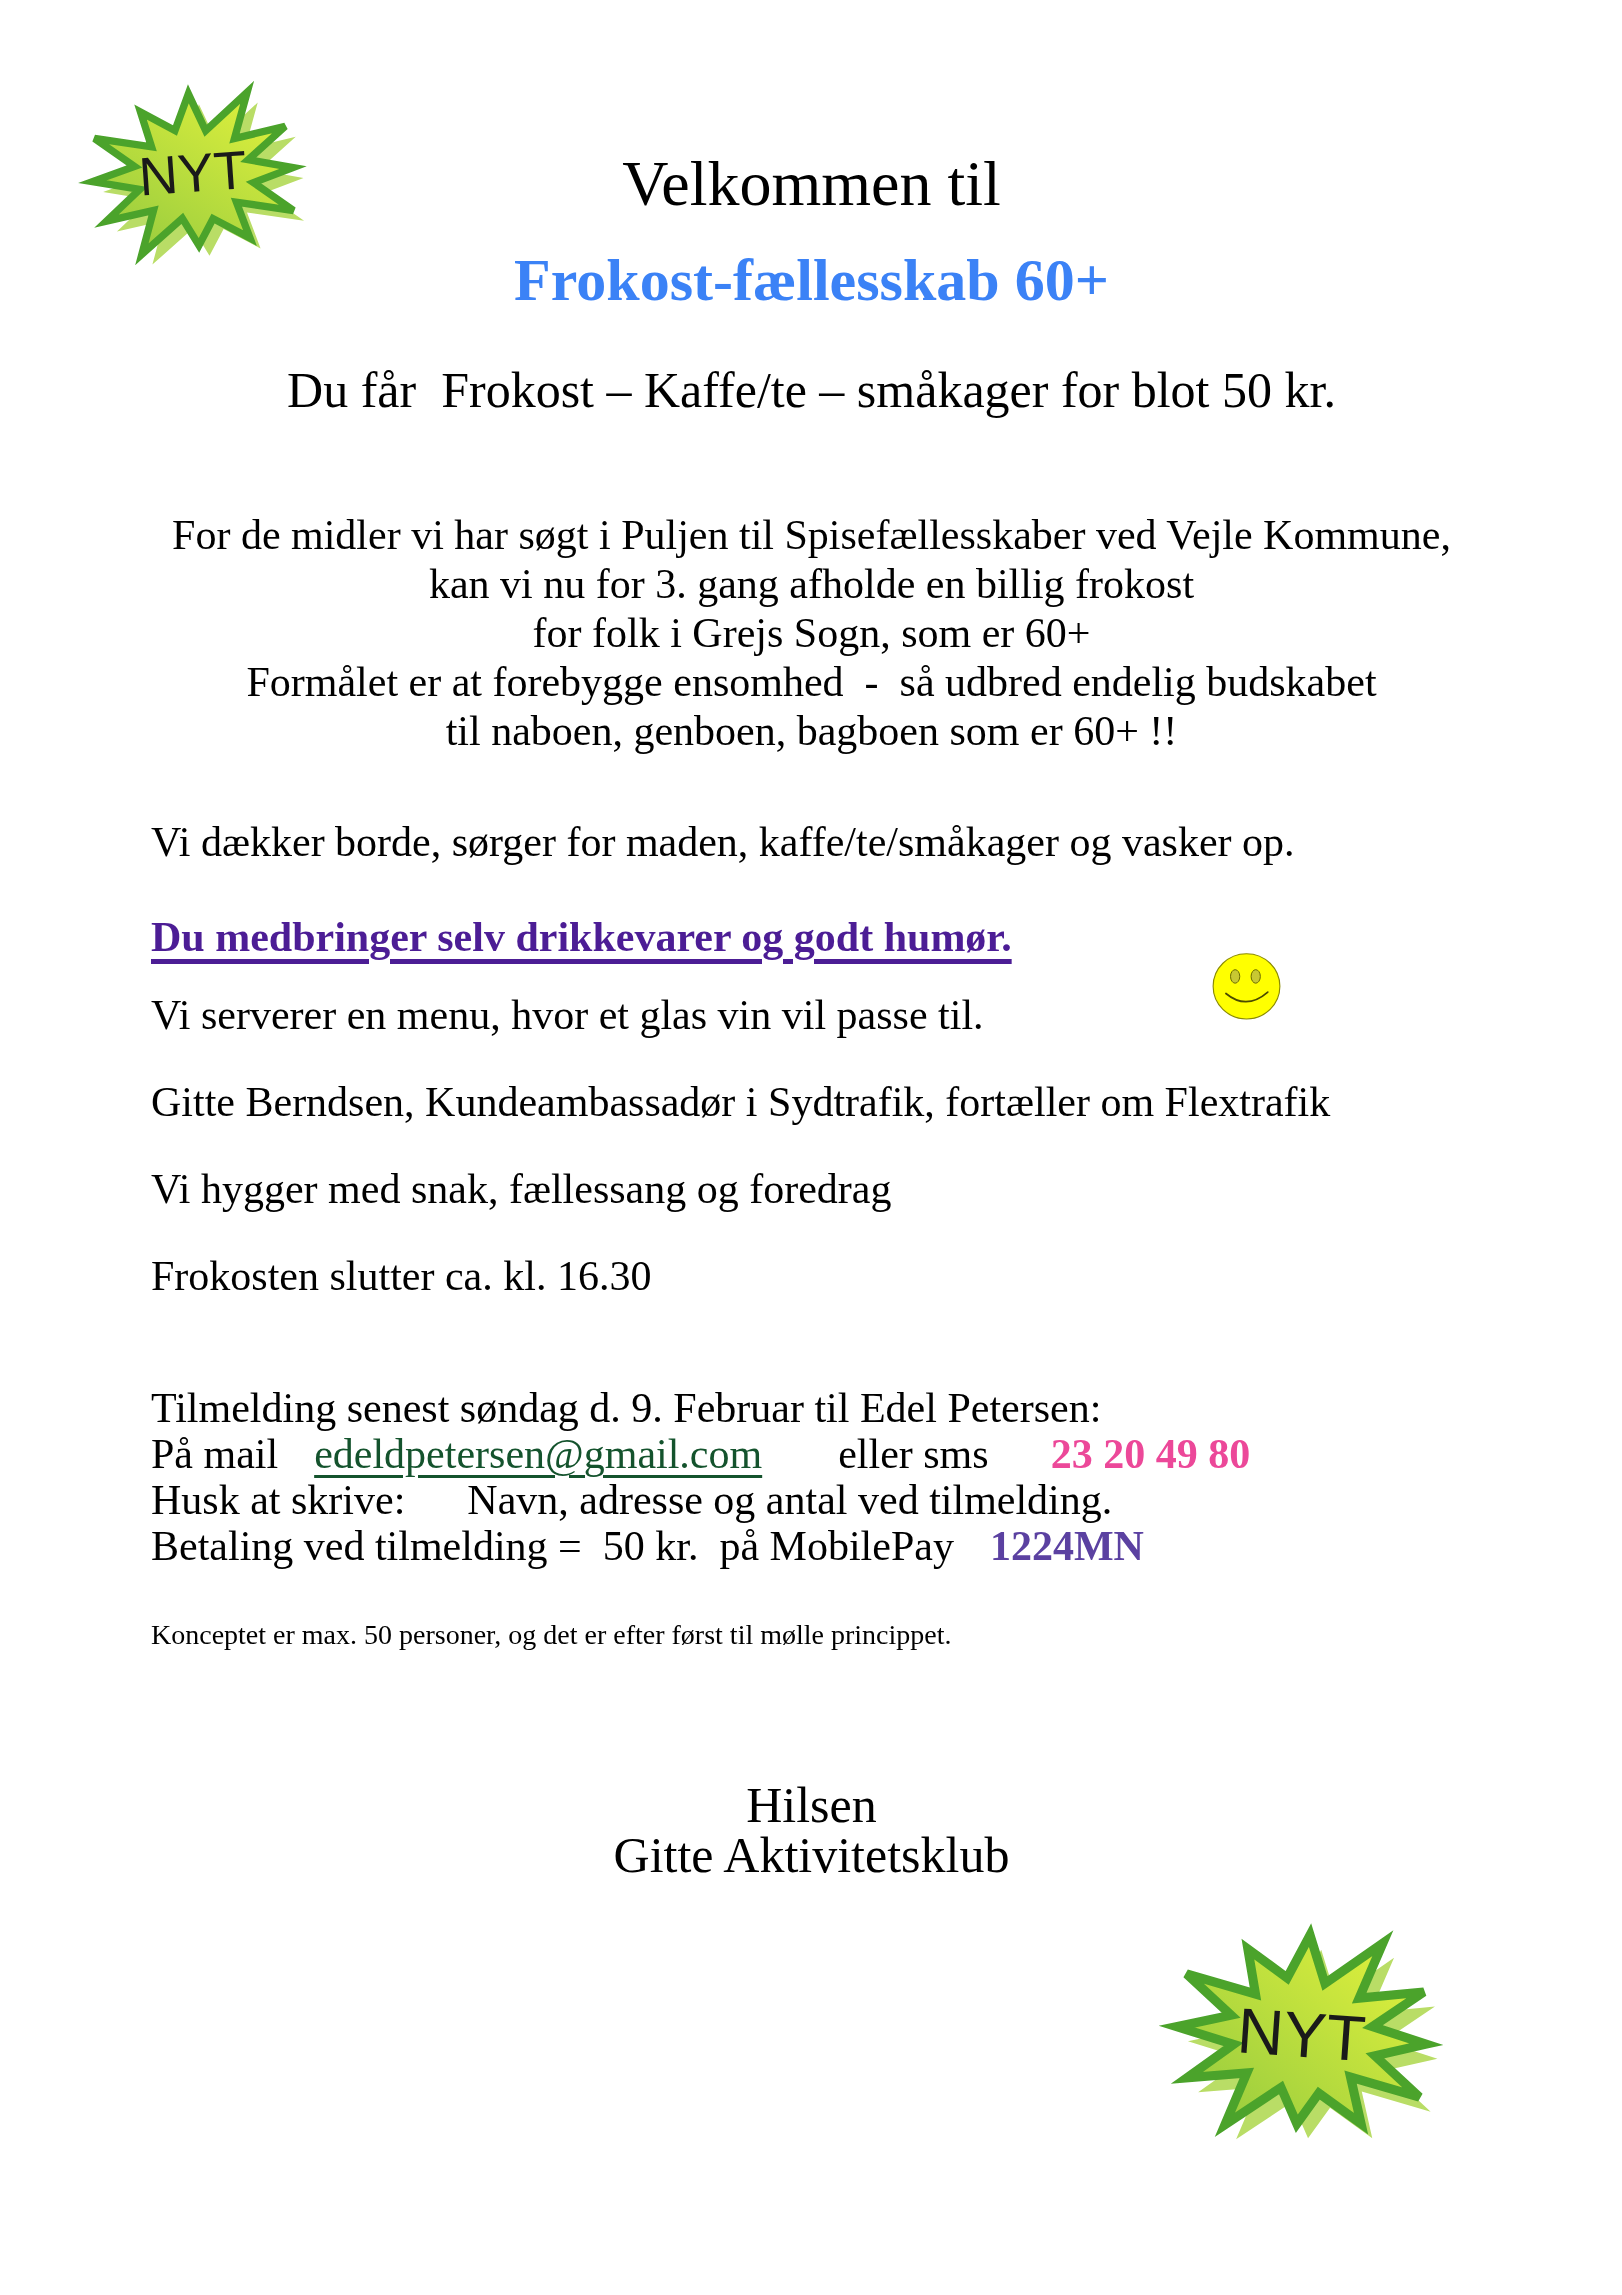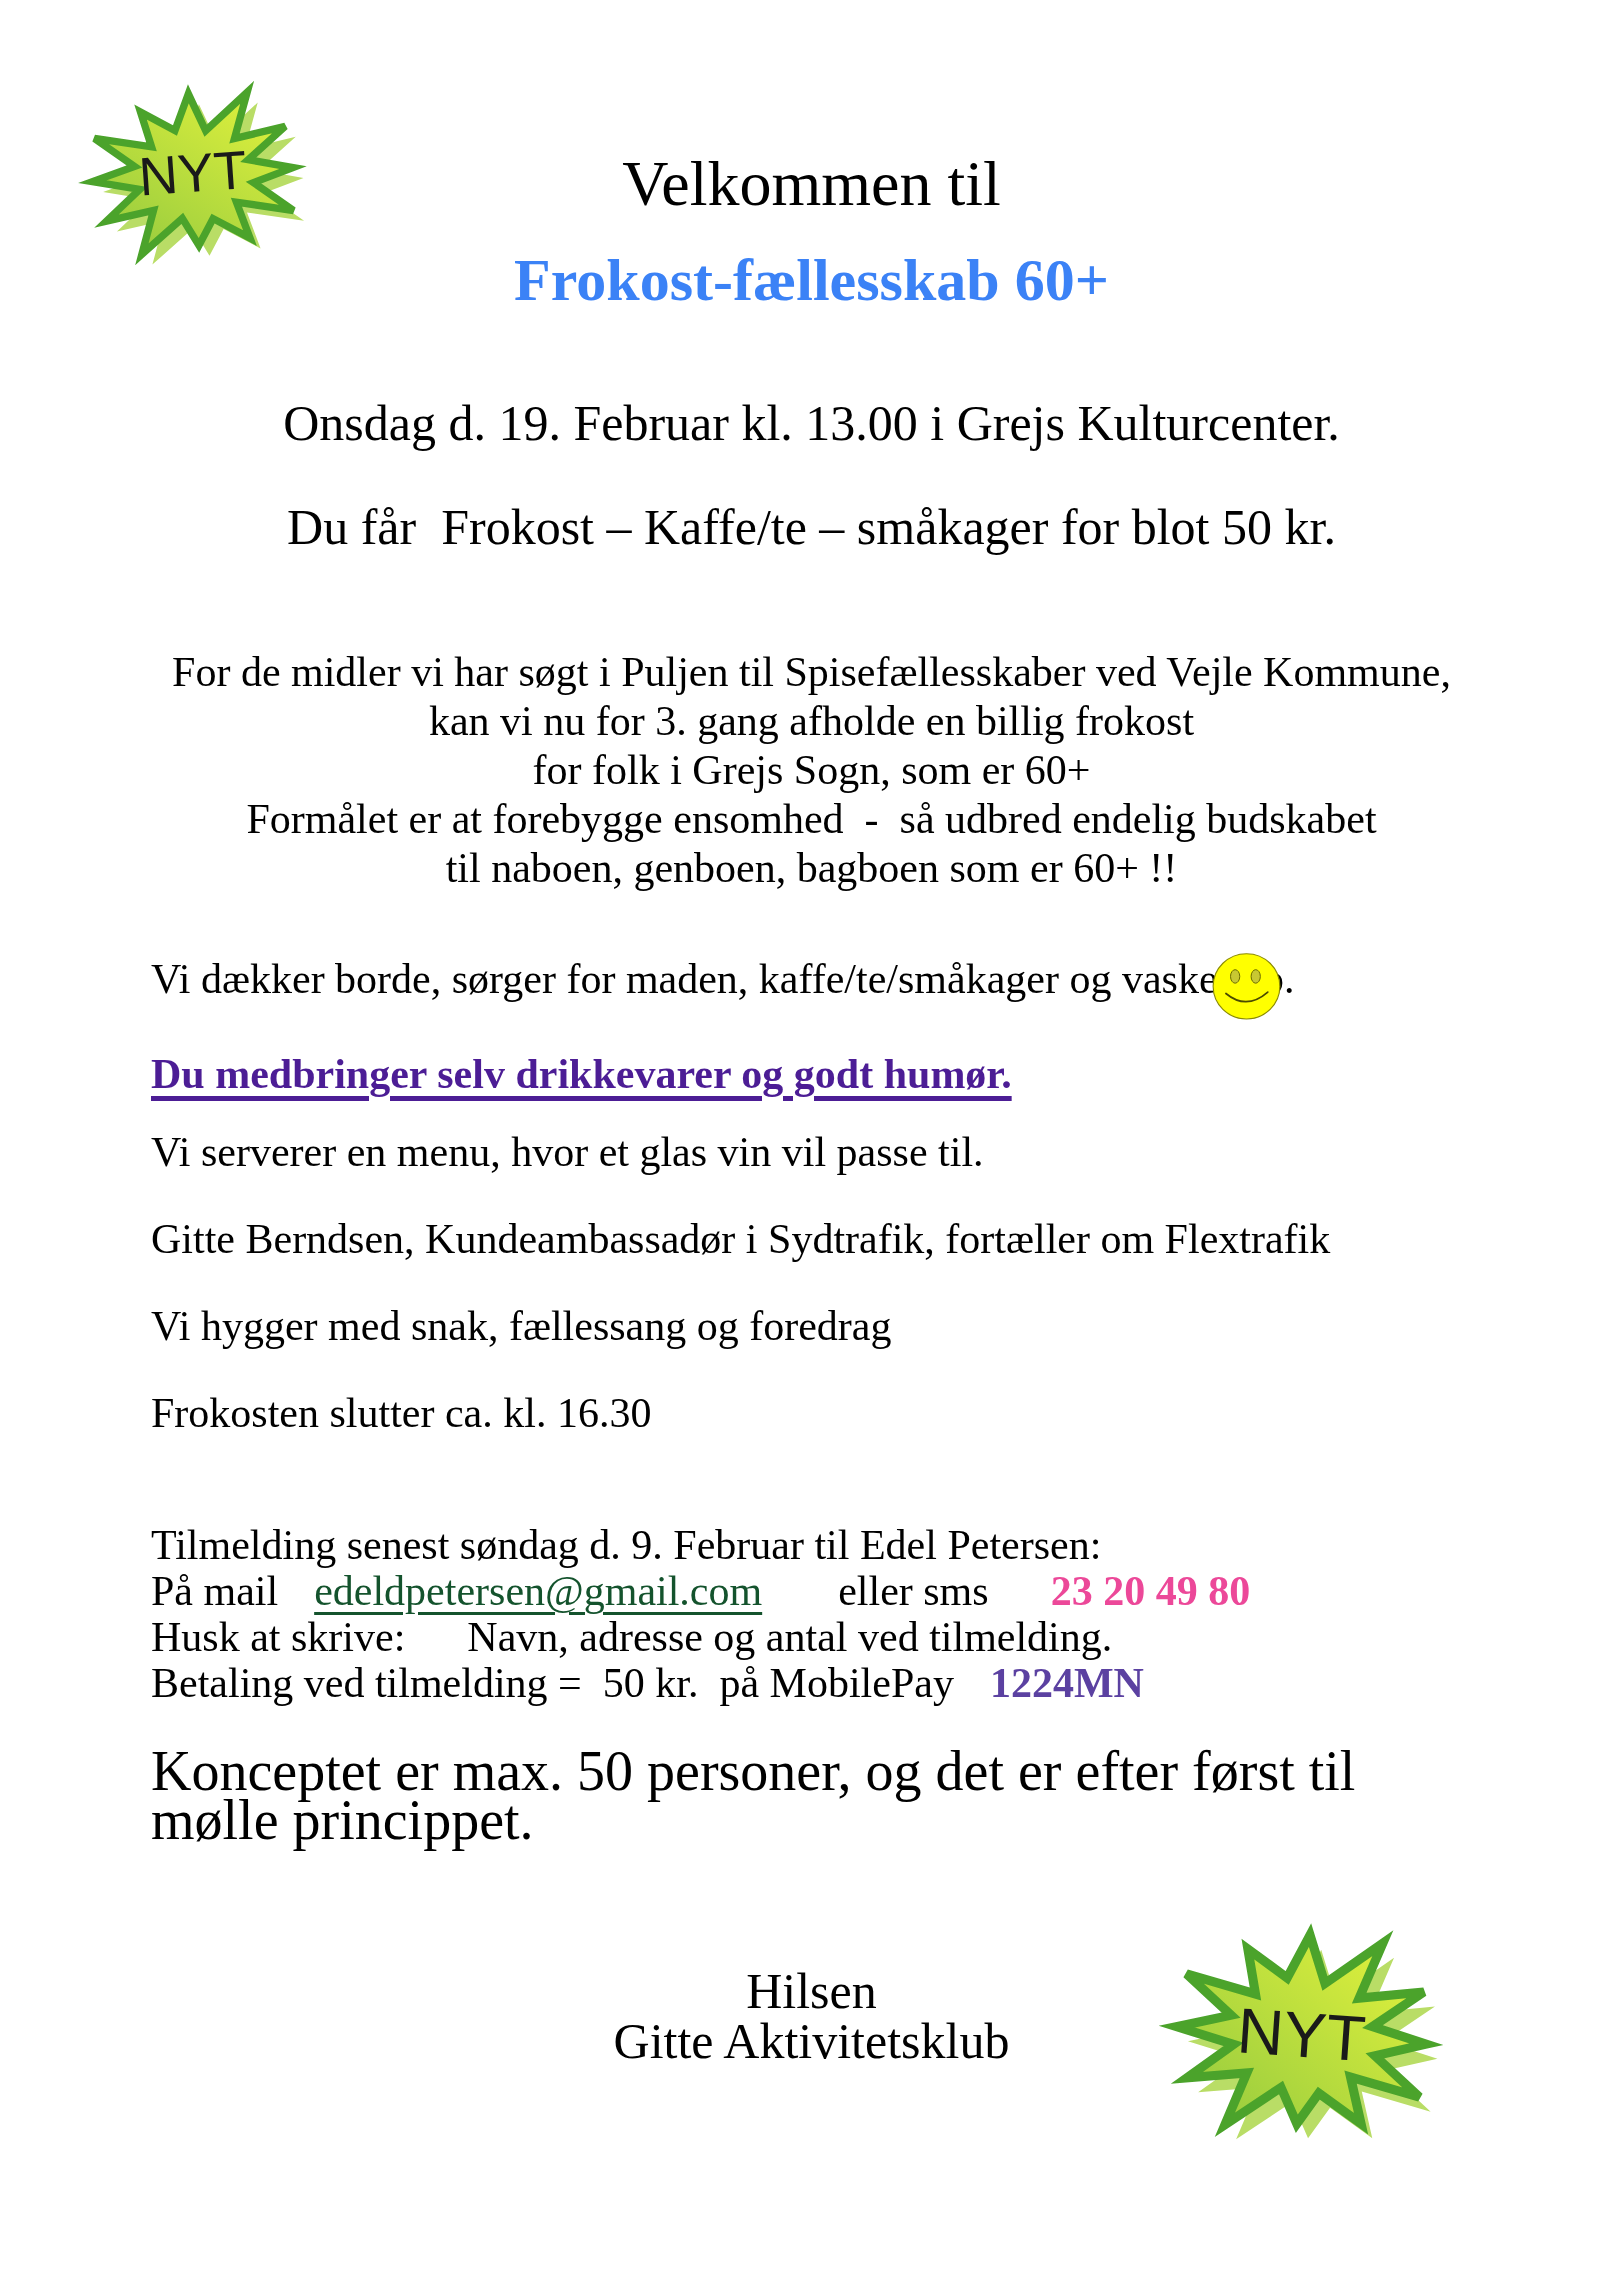--- a/index.html
+++ b/index.html
@@ -32,21 +32,21 @@
   .slut     { margin-top: 38px; }
 
   .signup   { font-size: 42px; line-height: 46px; margin-top: 84px; }
   .email-link { color: #14532d; text-decoration: underline; text-decoration-thickness: 3.3px;
                 text-underline-offset: 6.5px; margin-left: 36px; cursor: pointer; }
   .sms-prefix { margin-left: 76px; }
   .phone      { margin-left: 62px; color: #ec4899; font-weight: bold; text-align: right; }
   .remember-text { margin-left: 62px; }
   .mp-code    { margin-left: 36px; color: #5b41a1; font-weight: bold; }
 
-  .koncept  { font-size: 56px; line-height: 49px; margin-top: 41px; }
+  .koncept  { font-size: 28px; line-height: 49px; margin-top: 41px; }
   .signoff  { font-size: 50px; line-height: 50px; margin-top: 121px; text-align: center; }
 
   .star { position: absolute; }
   .star-top    { left: 47px;  top: 64px;   width: 294px; height: 221px; transform: rotate(-4deg); }
   .star-bottom { left: 1120px; top: 1898px; width: 366px; height: 275px; transform: rotate(4deg); }
   .star text { font-family: "Liberation Sans", sans-serif; font-weight: 500; fill: #1a1a1a; }
 
   .smiley { position: absolute; left: 1209px; top: 953px; width: 75px; height: 71px; }
 </style>
 </head>
@@ -66,21 +66,20 @@
     </g>
     <polygon fill="url(#starGrad1)" stroke="#4ba32b" stroke-width="6" stroke-linejoin="miter" points="201,90 168,100 199,125 153,115 162,145 133,127 120,148 108,125 73,152 85,117 46,123 75,99 37,90 72,80 41,55 87,65 80,36 107,53 120,24 132,55 168,26 155,63 197,56 165,81"></polygon>
     <text x="119" y="104" text-anchor="middle" font-size="44">NYT</text>
   </svg>
 
   <div class="content">
     <div class="title"><span class="t">Velkommen til</span></div>
 
     <div class="subtitle"><span class="t">Frokost-fællesskab 60+</span></div>
 
-    <div class="when"><span class="t">Onsdag d. 19. Februar kl. 13.00 i Grejs Kulturcenter.</span></div>
 
     <div class="offer"><span class="t">Du får  Frokost – Kaffe/te – småkager for blot 50 kr.</span></div>
 
     <div class="intro">
       <div><span class="t">For de midler vi har søgt i Puljen til Spisefællesskaber ved Vejle Kommune,</span></div>
       <div><span class="t">kan vi nu for 3. gang afholde en billig frokost</span></div>
       <div><span class="t">for folk i Grejs Sogn, som er 60+</span></div>
       <div><span class="t">Formålet er at forebygge ensomhed  -  så udbred endelig budskabet</span></div>
       <div><span class="t">til naboen, genboen, bagboen som er 60+ !!</span></div>
     </div>

